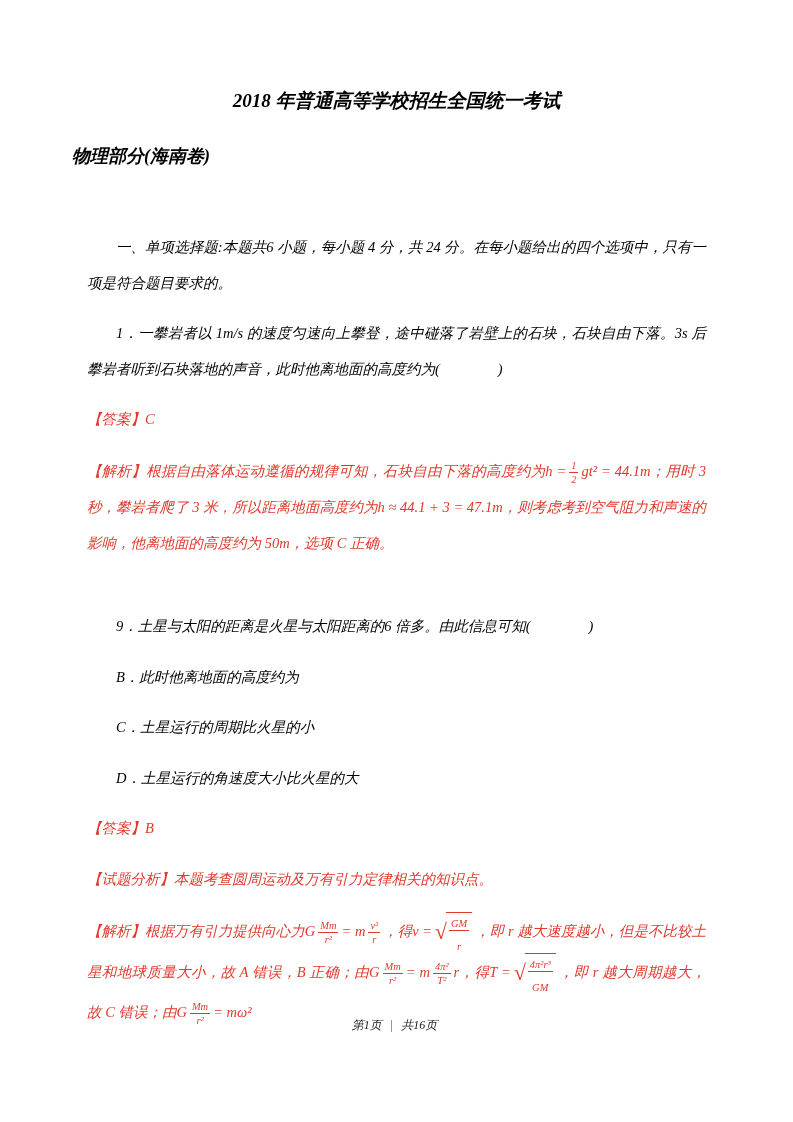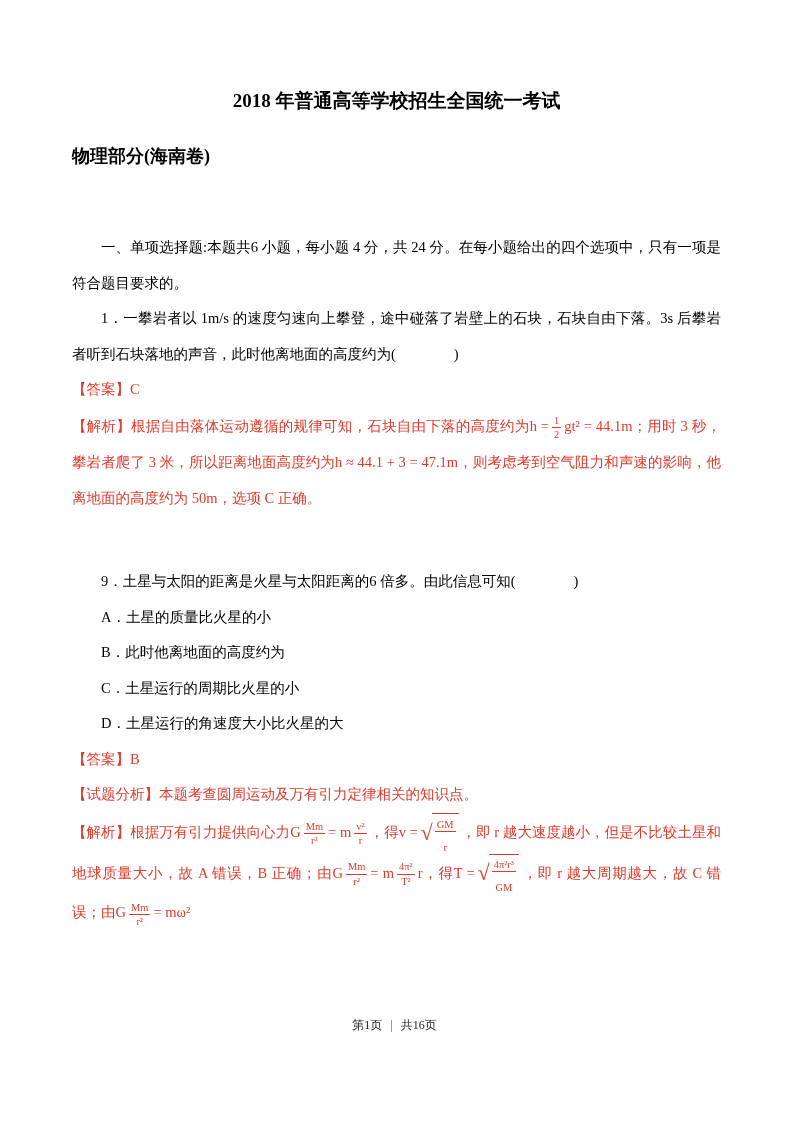--- a/index.html
+++ b/index.html
@@ -1,15 +1,15 @@
 <!DOCTYPE html>
 <html style="--red: #e0392b;"><head>
 <meta charset="utf-8">
 <style>
-  * { box-sizing: border-box; }
+  * { box-sizing: border-box; font-style: italic; }
   html, body { margin: 0; padding: 0; background: #ffffff; }
   .page {
     position: relative;
     width: 793px;
     height: 1122px;
     margin: 0 auto;
     padding: 88px 72px 0 72px;
     background: #ffffff;
     color: #000000;
     font-family: "Liberation Serif", "DejaVu Serif", serif;
@@ -22,21 +22,21 @@
     text-align: center;
     margin: 0 0 30px 0;
   }
   .subtitle {
     font-size: 18px;
     font-weight: bold;
     text-align: left;
     margin: 0 0 62px 0;
   }
   .para {
-    margin: 0;
+    margin: 15px;
     line-height: 2.45;
     text-align: justify;
   }
   .indent2 { text-indent: 2em; }
   .options-row { padding-left: 2em; }
   .options-row .opt { margin-right: 2.4em; }
   .option-line { padding-left: 2em; }
   .red { color: var(--red, #e0392b); }
   .rich { line-height: 2.5; }
   .q2 { margin-top: 48px; }
@@ -88,21 +88,20 @@
     <p class="para indent2">1．一攀岩者以 1m/s 的速度匀速向上攀登，途中碰落了岩壁上的石块，石块自由下落。3s 后攀岩者听到石块落地的声音，此时他离地面的高度约为(　　　　)</p>
     <p class="para red">【答案】C</p>
     <p class="para red rich">【解析】根据自由落体运动遵循的规律可知，石块自由下落的高度约为h =<span class="frac">
           <span class="num">1</span>
           <span class="den">2</span>
         </span>gt² = 44.1m；用时 3 秒，攀岩者爬了 3 米，所以距离地面高度约为h ≈ 44.1 + 3 = 47.1m，则考虑考到空气阻力和声速的影响，他离地面的高度约为 50m，选项 C 正确。</p>
   </div>
 
   <div class="question q2">
     <p class="para indent2">9．土星与太阳的距离是火星与太阳距离的6 倍多。由此信息可知(　　　　)</p>
-    <p class="para option-line">A．土星的质量比火星的小</p>
     <p class="para option-line">B．此时他离地面的高度约为</p>
     <p class="para option-line">C．土星运行的周期比火星的小</p>
     <p class="para option-line">D．土星运行的角速度大小比火星的大</p>
     <p class="para red">【答案】B</p>
     <p class="para red">【试题分析】本题考查圆周运动及万有引力定律相关的知识点。</p>
     <p class="para red rich">【解析】根据万有引力提供向心力G<span class="frac">
           <span class="num">Mm</span>
           <span class="den">r²</span>
         </span>= m<span class="frac">
           <span class="num">v²</span>

